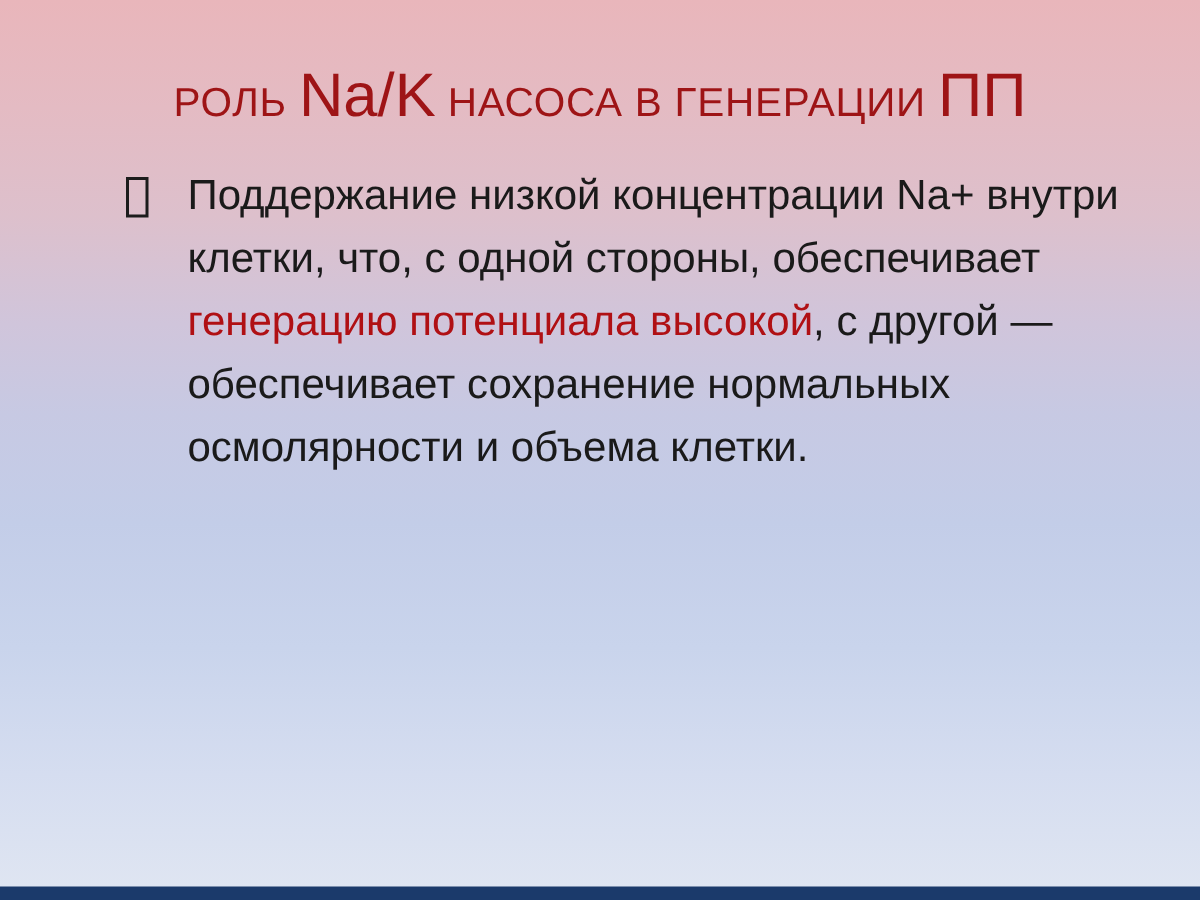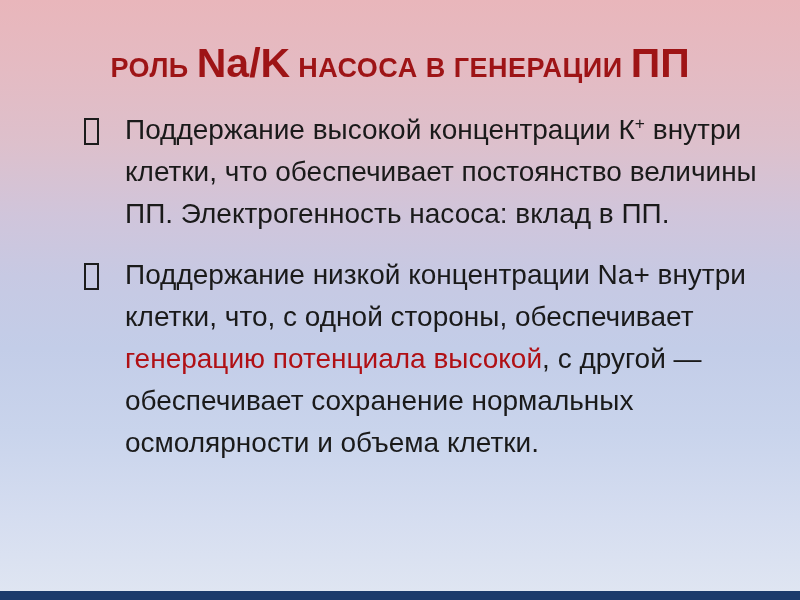--- a/index.html
+++ b/index.html
@@ -20,21 +20,21 @@
       #d0c5db 36%,
       #c7c9e3 46%,
       #c3cde8 58%,
       #c9d4ec 72%,
       #d5ddf0 86%,
       #e0e6f2 100%);
   }
   .title {
     margin: 40px 55px 0 55px;
     text-align: center;
-    font-weight: bold;
+    font-weight: normal;
     color: var(--title-red, #9e1416);
     white-space: nowrap;
   }
   .title .t-small {
     font-size: 27px;
     letter-spacing: 0.5px;
   }
   .title .t-large {
     font-size: 41px;
   }
@@ -83,28 +83,20 @@
 <body>
 
 <div class="slide">
 
   <div class="title">
     <span class="t-small">РОЛЬ </span><span class="t-large">Na/K</span><span class="t-small"> НАСОСА В ГЕНЕРАЦИИ </span><span class="t-large">ПП</span>
   </div>
 
   <div class="content">
 
-    <div class="bullet">
-      <span class="marker">
-        <span class="marker-box"></span>
-      </span>
-      <span class="bullet-text">
-        <span>Поддержание высокой концентрации К</span><sup>+</sup><span> внутри клетки, что обеспечивает постоянство величины ПП. Электрогенность насоса: вклад в ПП.</span>
-      </span>
-    </div>
 
     <div class="bullet">
       <span class="marker">
         <span class="marker-box"></span>
       </span>
       <span class="bullet-text">
         <span>Поддержание низкой концентрации Na+ внутри клетки, что, с одной стороны, обеспечивает </span><span class="highlight">генерацию потенциала высокой</span><span>, с другой — обеспечивает сохранение нормальных осмолярности и объема клетки.</span>
       </span>
     </div>
 

